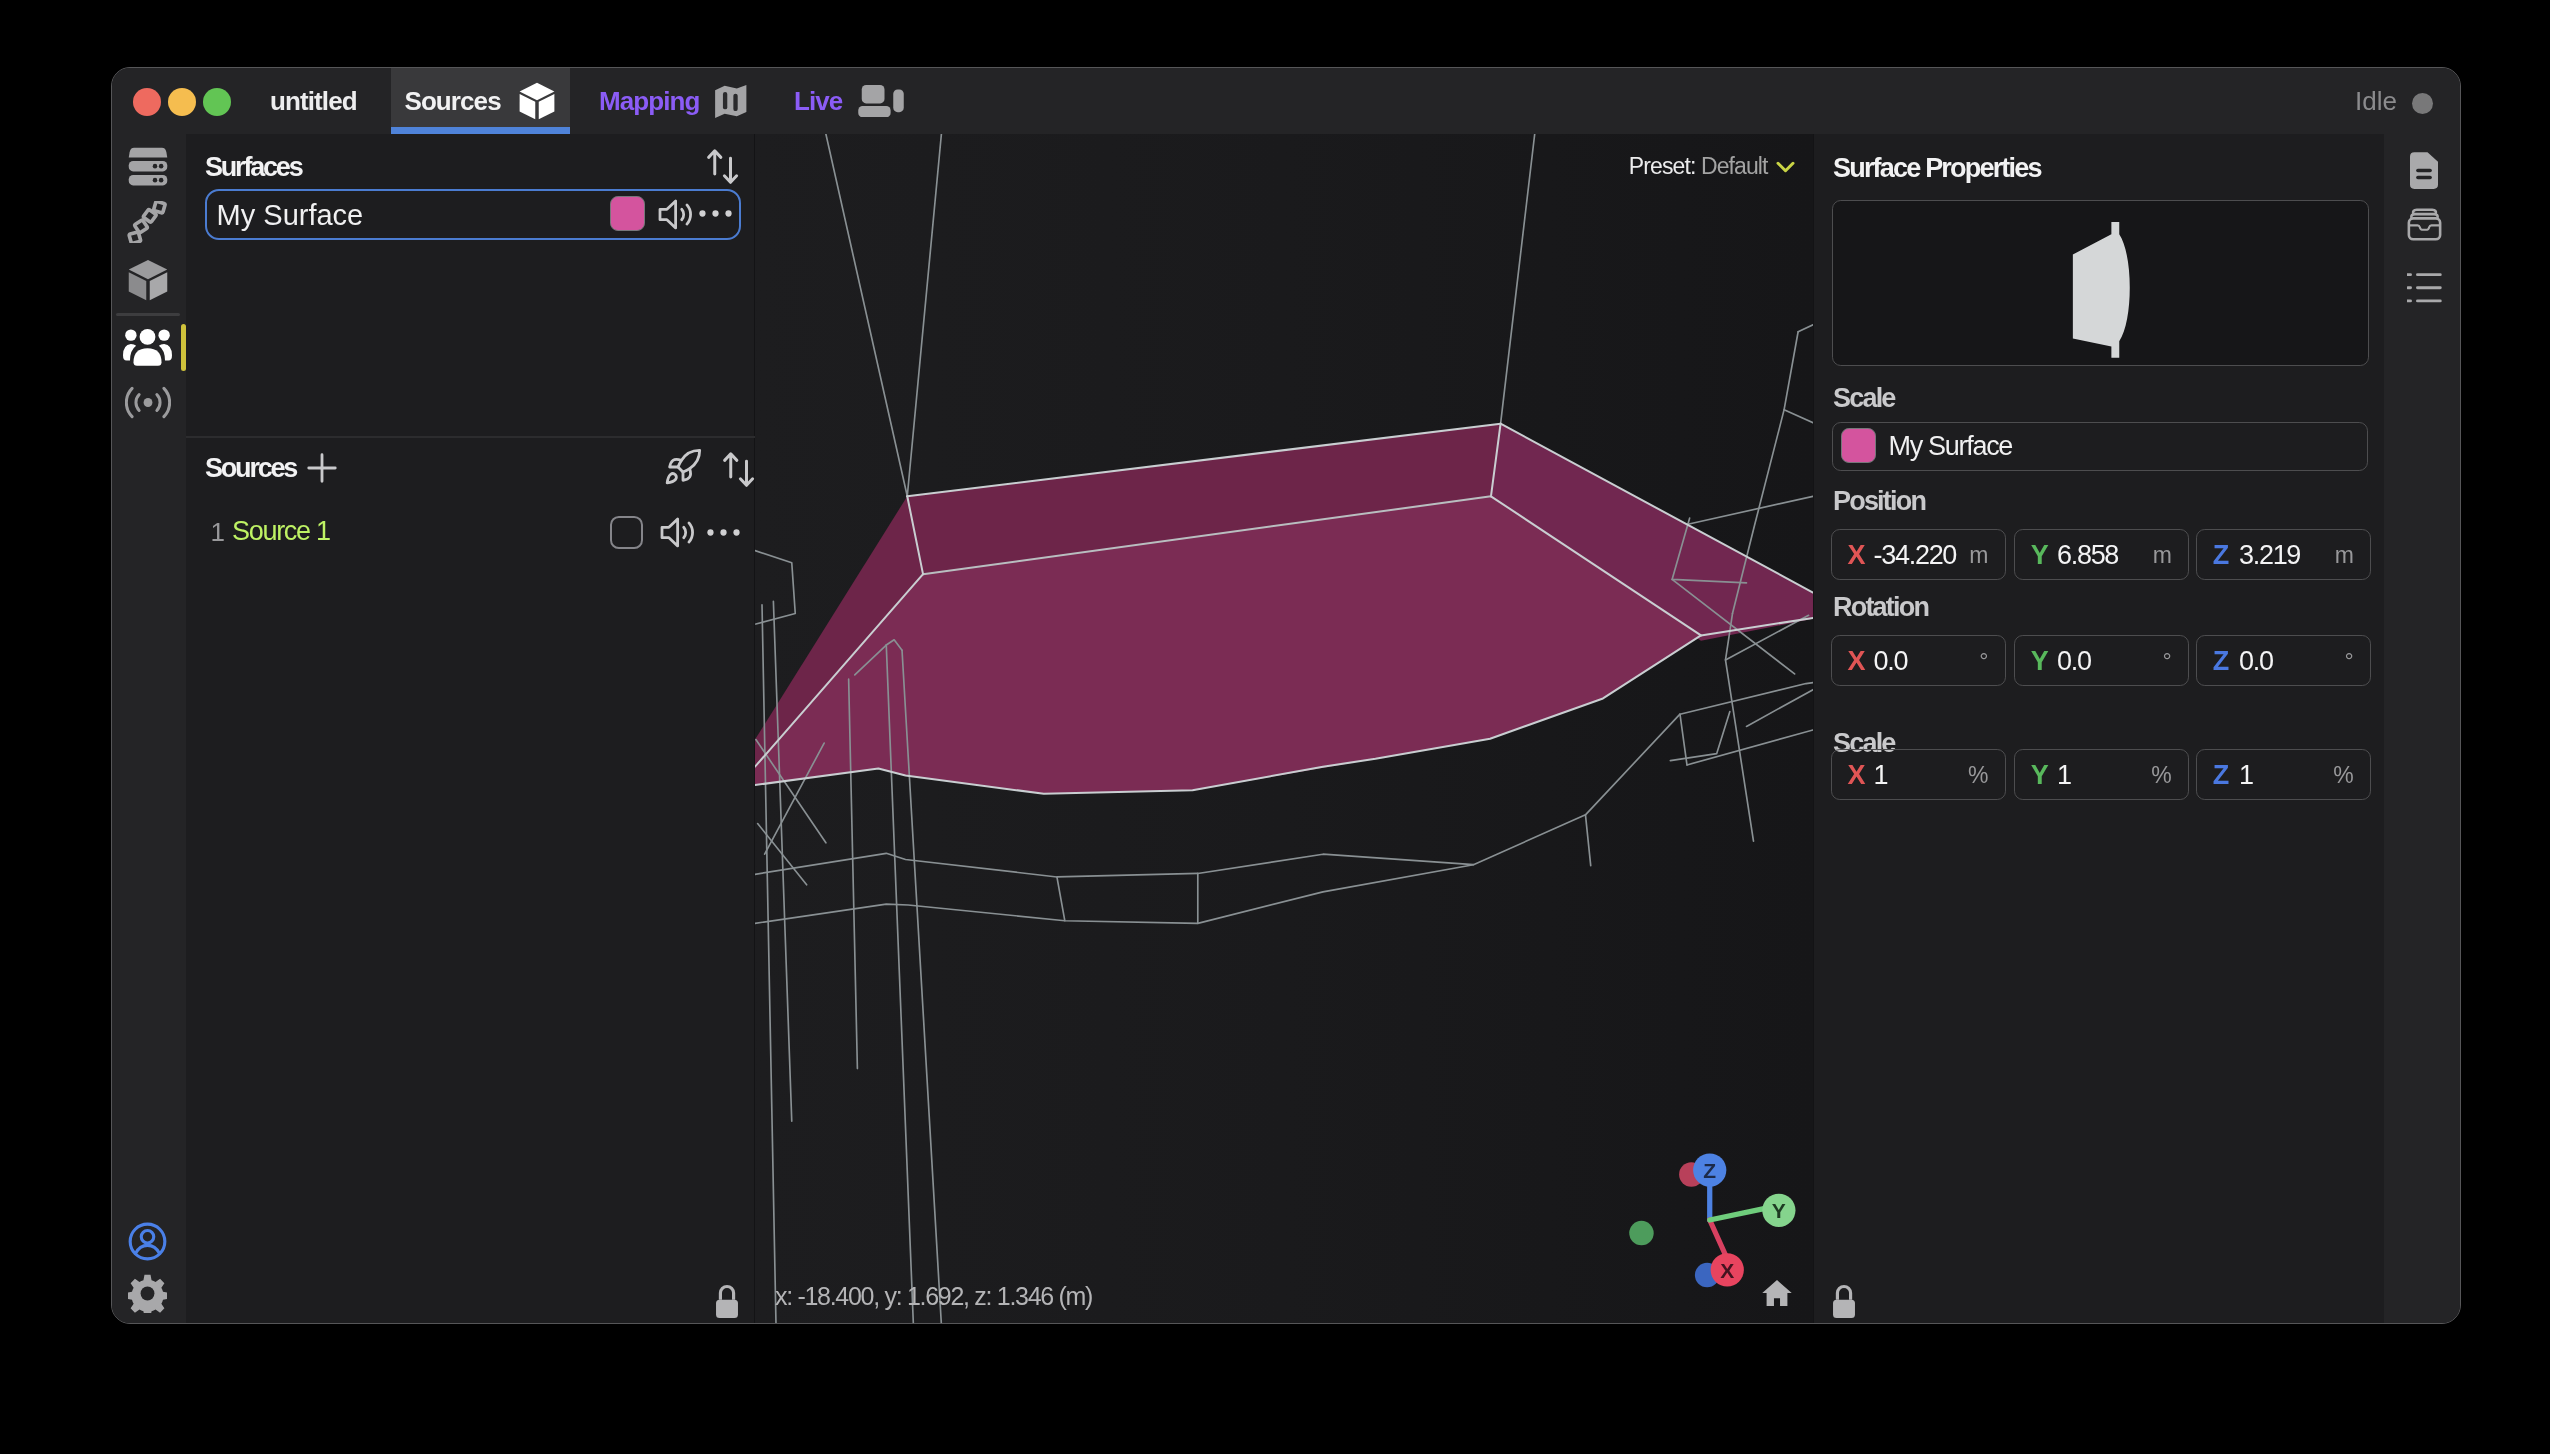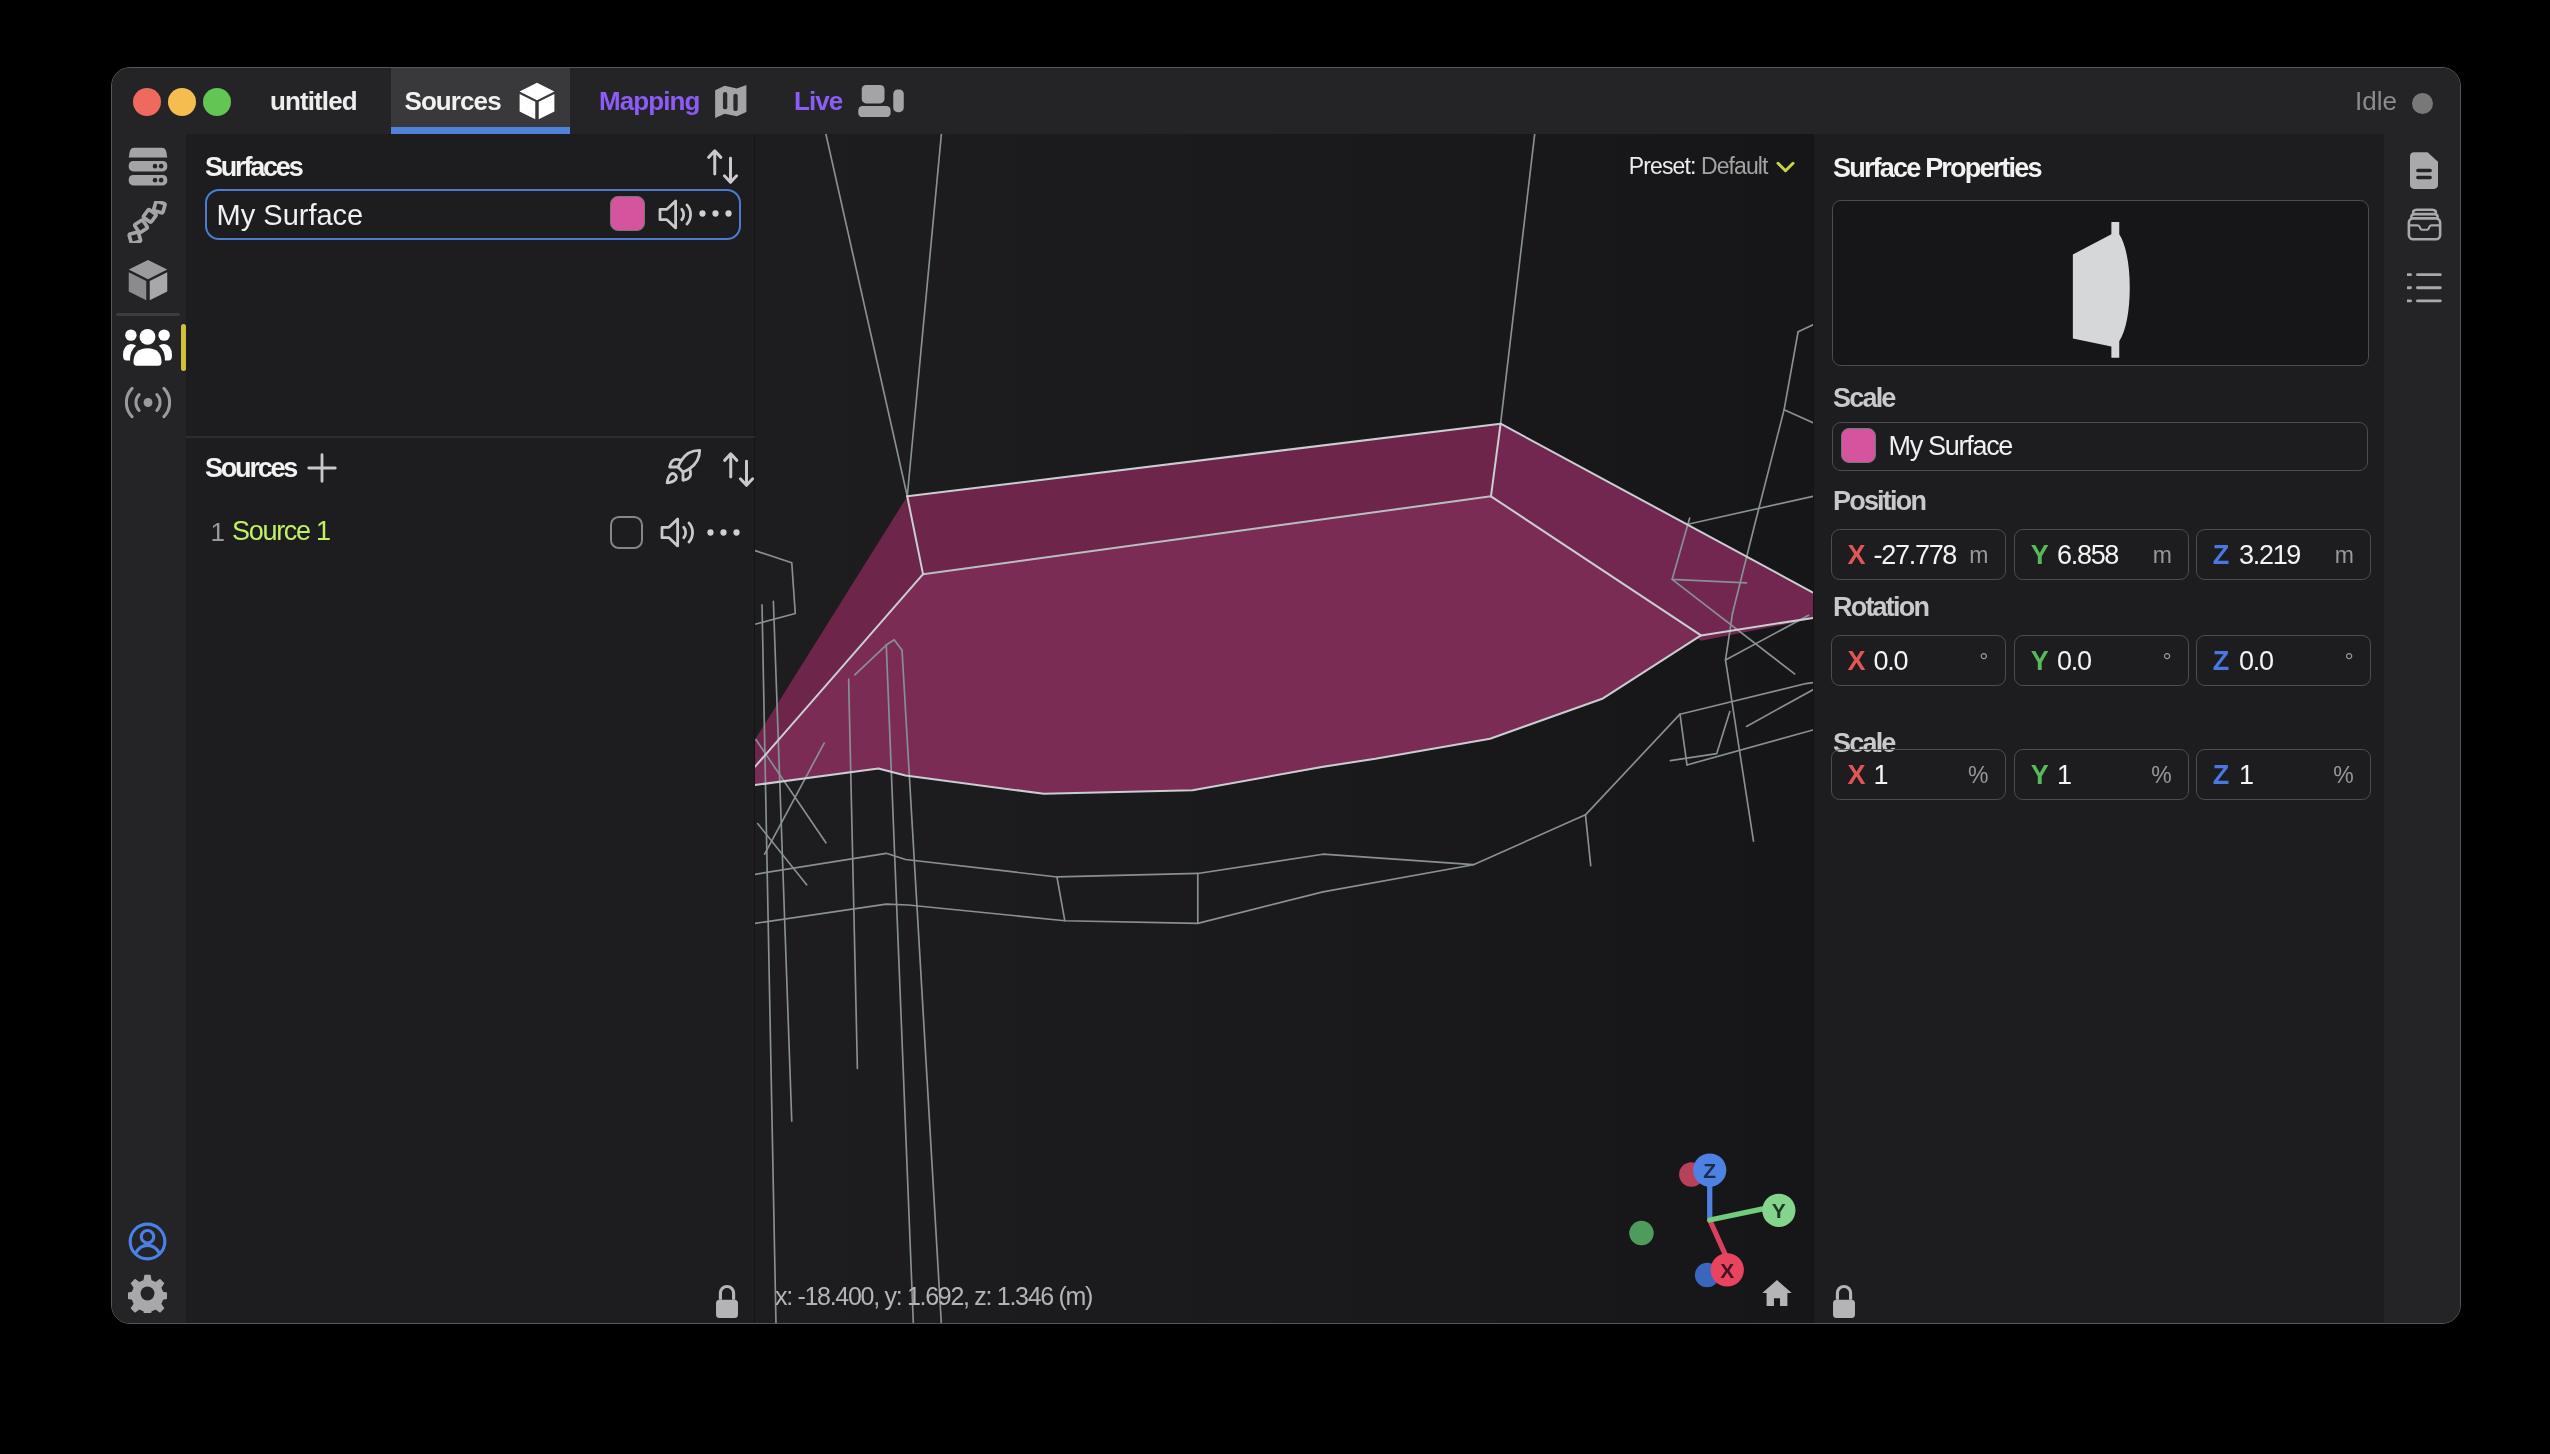--- a/index.html
+++ b/index.html
@@ -359,21 +359,21 @@
         </svg>
       </div>
     <div class="label" style="top:249px;">Scale</div>
     <div class="nameinput">
       <div class="swatch abs" style="left:8.8px; top:5.3px;"></div>
       <span class="abs" style="left:56px; top:7.9px; color:#f0f0f1; font-size:27px; letter-spacing:-1.3px;">My Surface</span>
     </div>
     <div class="label" style="top:352px;">Position</div>
     <div class="field" style="left:16.6px; top:395px;">
         <span class="ax ax-x">X</span>
-        <span class="val">-27.778</span>
+        <span class="val">-34.220</span>
         <span class="unit">m</span>
       </div>
     <div class="field" style="left:200px; top:395px;">
         <span class="ax ax-y">Y</span>
         <span class="val">6.858</span>
         <span class="unit">m</span>
       </div>
     <div class="field" style="left:382px; top:395px;">
         <span class="ax ax-z">Z</span>
         <span class="val">3.219</span>

